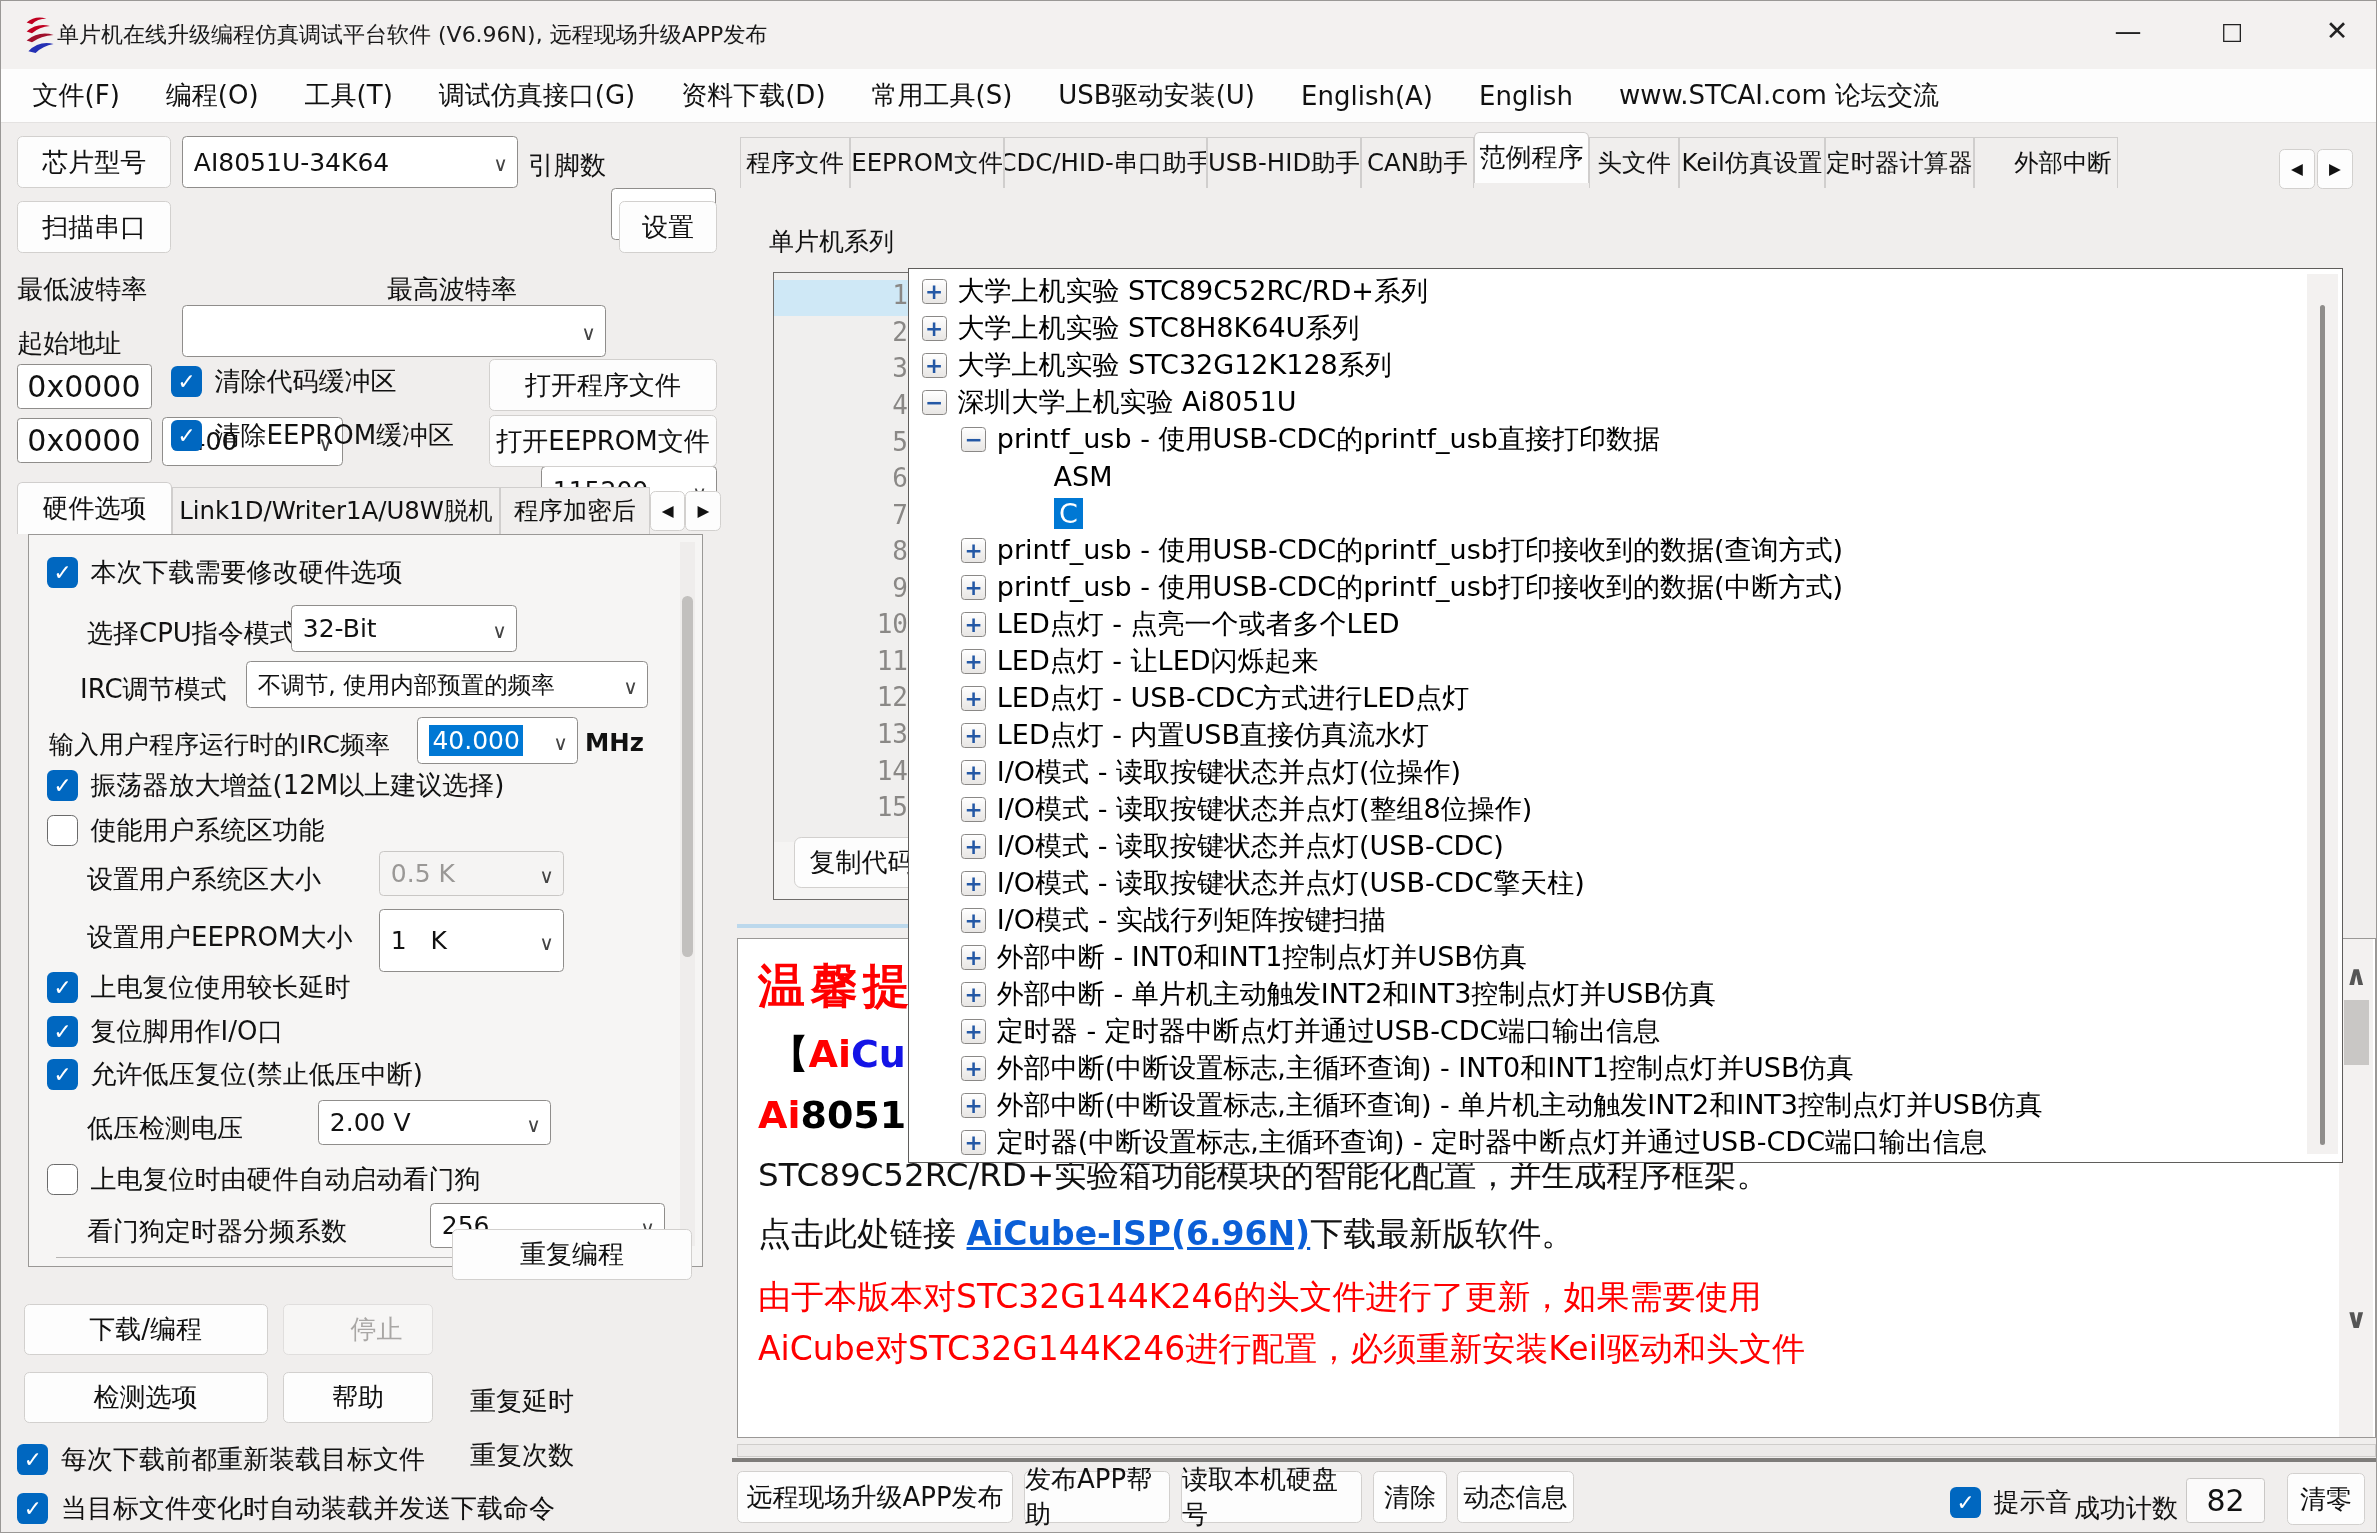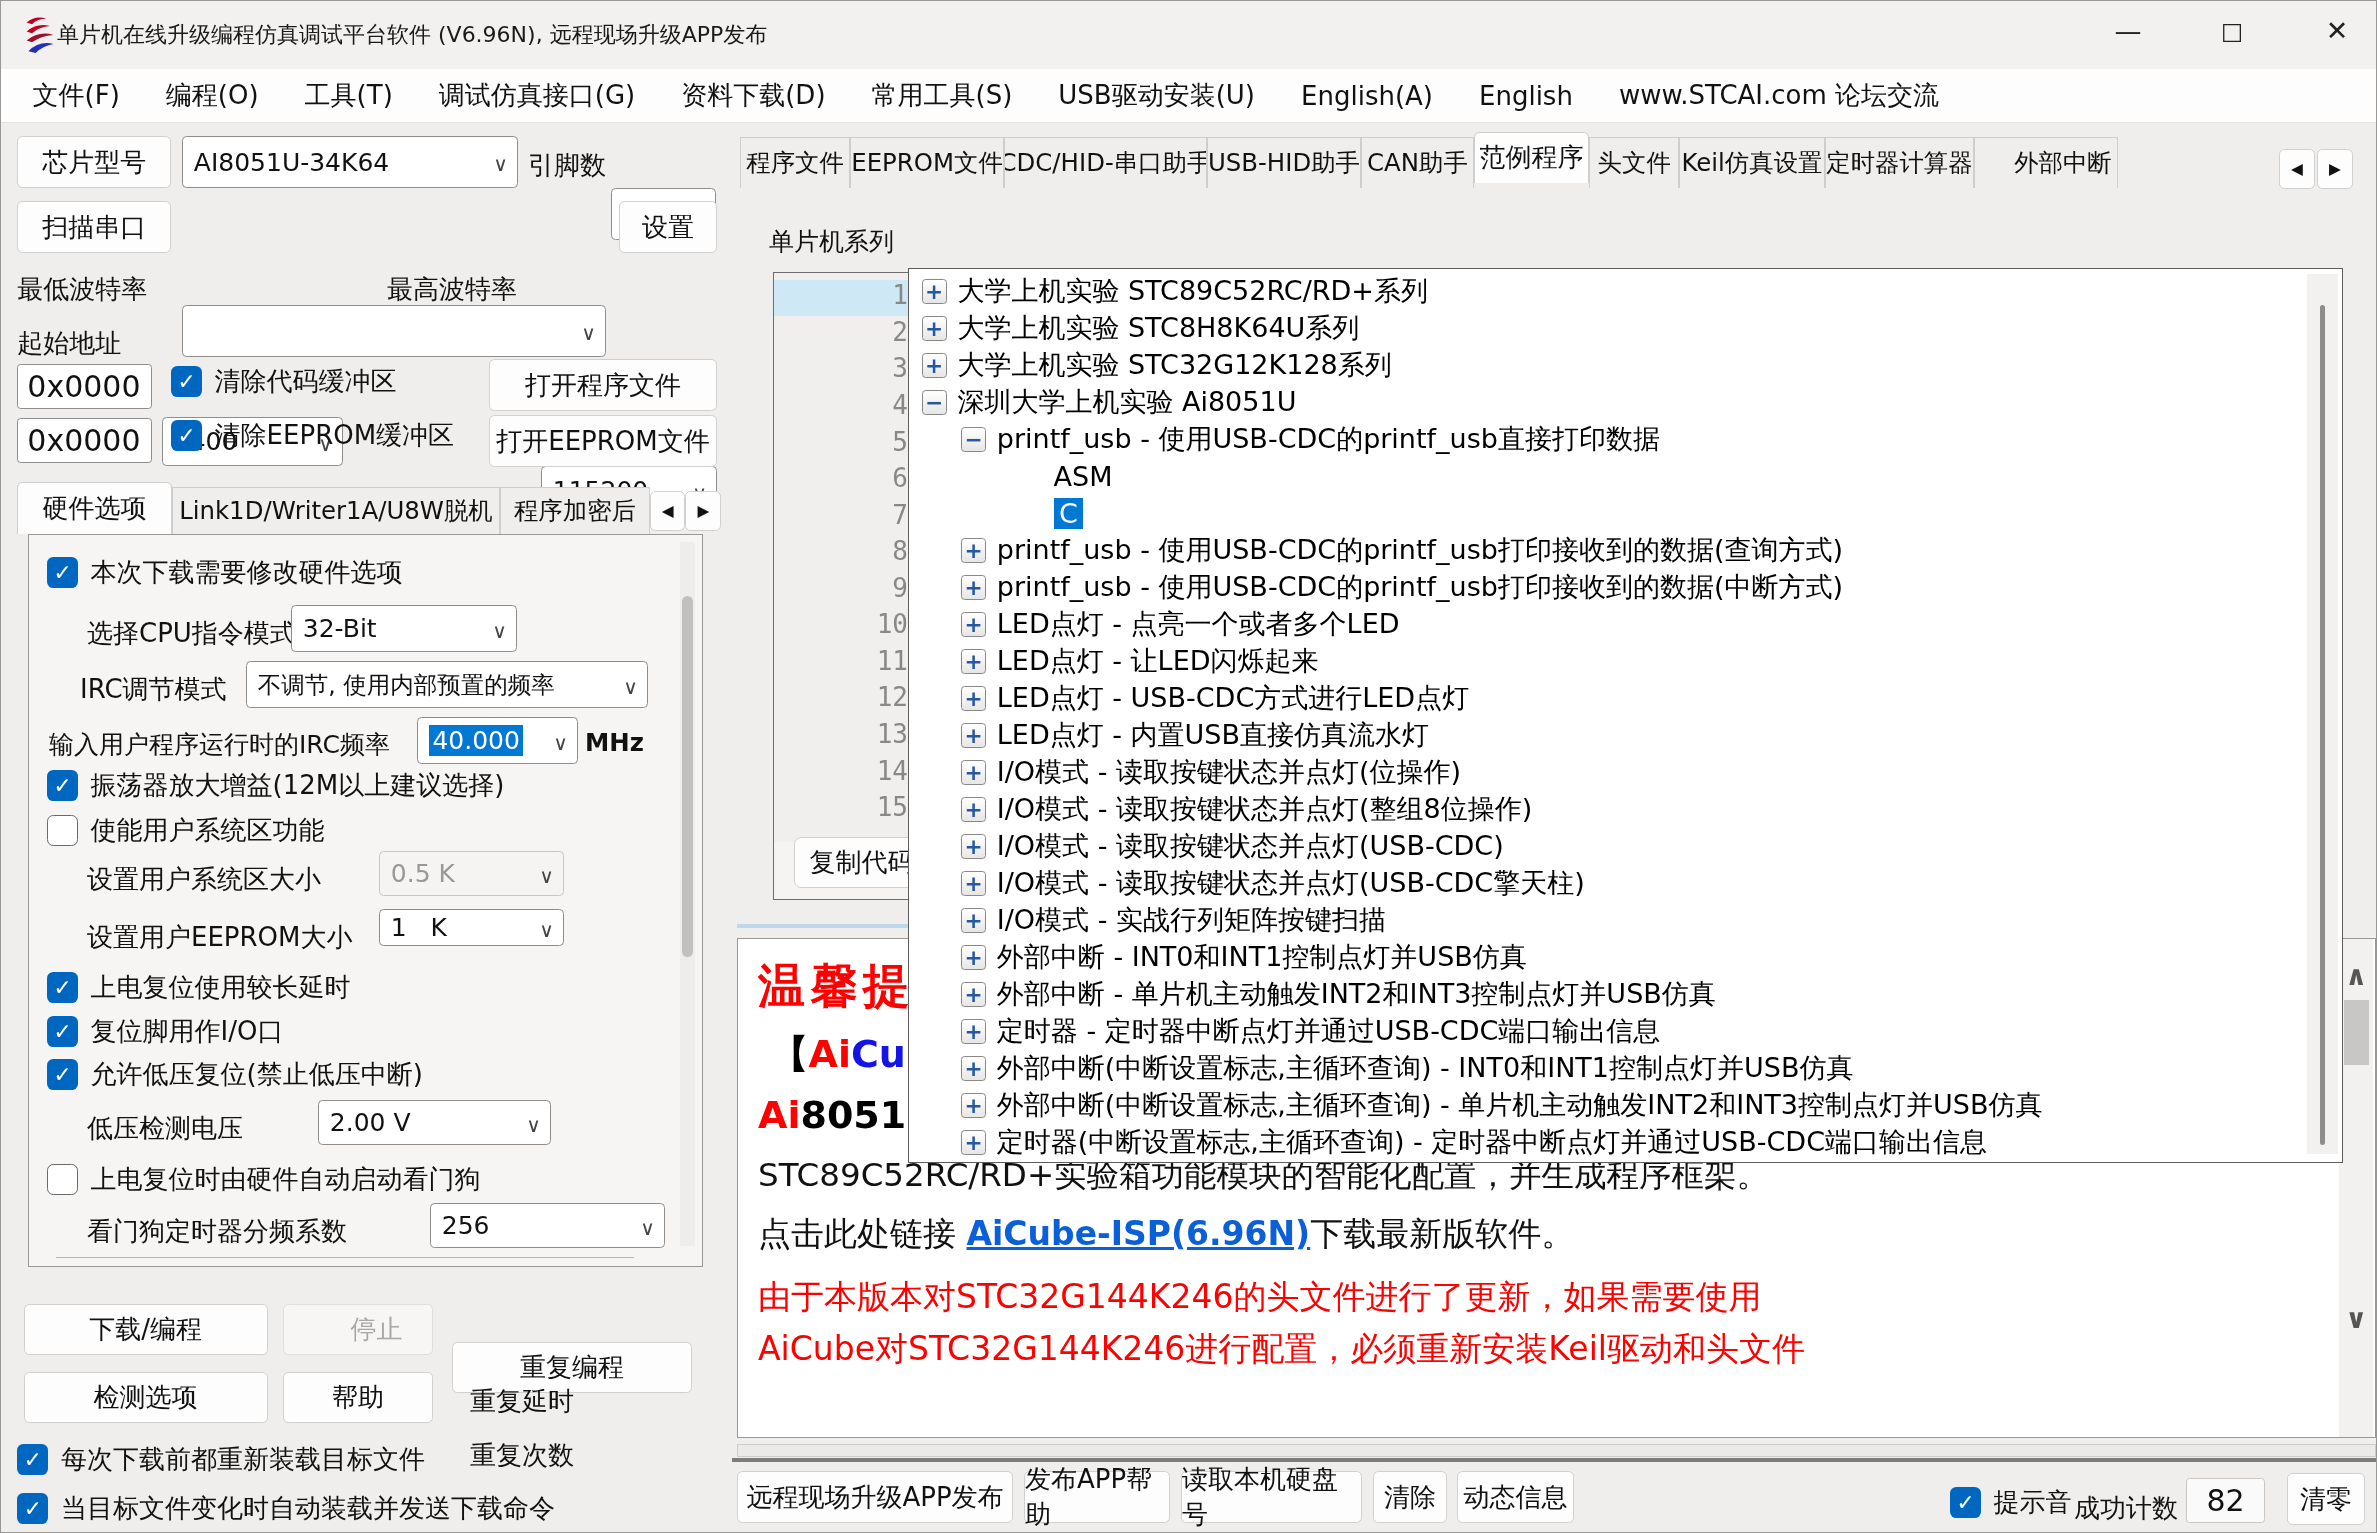--- a/index.html
+++ b/index.html
@@ -56,21 +56,21 @@
 
   .opts { left:27px; top:533px; width:675px; height:733px; background:#f6f5f4; border:0.9px solid #9a9896; }
   .opts-inner { position:absolute; left:0; top:0; width:100%; height:100%; }
   .o-abs { position:absolute; }
   .opts-scroll { position:absolute; right:7.2px; top:7.2px; width:14.4px; height:704px; background:#efedec; }
   .opts-thumb { position:absolute; left:1.8px; top:54px; width:10.8px; height:361px; background:#c2c0be; border-radius:5.4px; }
   .divider { position:absolute; left:27px; width:578px; border-top:1.8px solid #b7b5b3; }
 
   .dl-btn { left:22.6px; top:1303px; width:244px; height:51px; }
   .stop-btn { left:282px; top:1303px; width:150px; height:51px;padding-left:37px; }
-  .rep-btn { left:451px; top:1341px; width:240px; height:51px; }
+  .rep-btn { left:451px; top:1228px; width:240px; height:51px; }
   .chk-btn { left:22.6px; top:1371px; width:244px; height:51px; }
   .help-btn { left:282px; top:1371px; width:150px; height:51px; }
   .rdelay-lbl { left:469px; top:1383px; }
   .rcount-lbl { left:469px; top:1437px; }
   .reload-row { left:16.3px; top:1441px; }
   .autoload-row { left:16.3px; top:1490px; }
 
   
   .rtabs { left:739px; top:136px; width:1378px; height:51px; display:flex;text-align:center; }
   .rtab-arrows { left:2278px; top:144px; display:flex; gap:1.8px; }
@@ -243,21 +243,21 @@
     <div class="o-abs cb-row" style="left:18px; top:278px;">
       <span class="cb off"></span>
       <span>使能用户系统区功能</span>
     </div>
     <div class="o-abs lbl" style="left:58px; top:327px;">设置用户系统区大小</div>
     <div class="o-abs combo disabled" style="left:350px; top:316px; width:185px; height:45px;">
       <span>0.5 K</span>
         <span class="chev">∨</span>
     </div>
     <div class="o-abs lbl" style="left:58px; top:385px;">设置用户EEPROM大小</div>
-    <div class="o-abs combo" style="left:350px; top:374px; width:185px; height:37px; white-space:pre;">
+    <div class="o-abs combo" style="left:350px; top:374px; width:185px; height:63px; white-space:pre;">
       <span style="white-space:pre;">1   K</span><span class="chev">∨</span>
     </div>
 
     <div class="o-abs cb-row" style="left:18px; top:435px;">
       <span class="cb on">✓</span>
       <span>上电复位使用较长延时</span>
     </div>
     <div class="o-abs cb-row" style="left:18px; top:479px;">
       <span class="cb on">✓</span>
       <span>复位脚用作I/O口</span>

